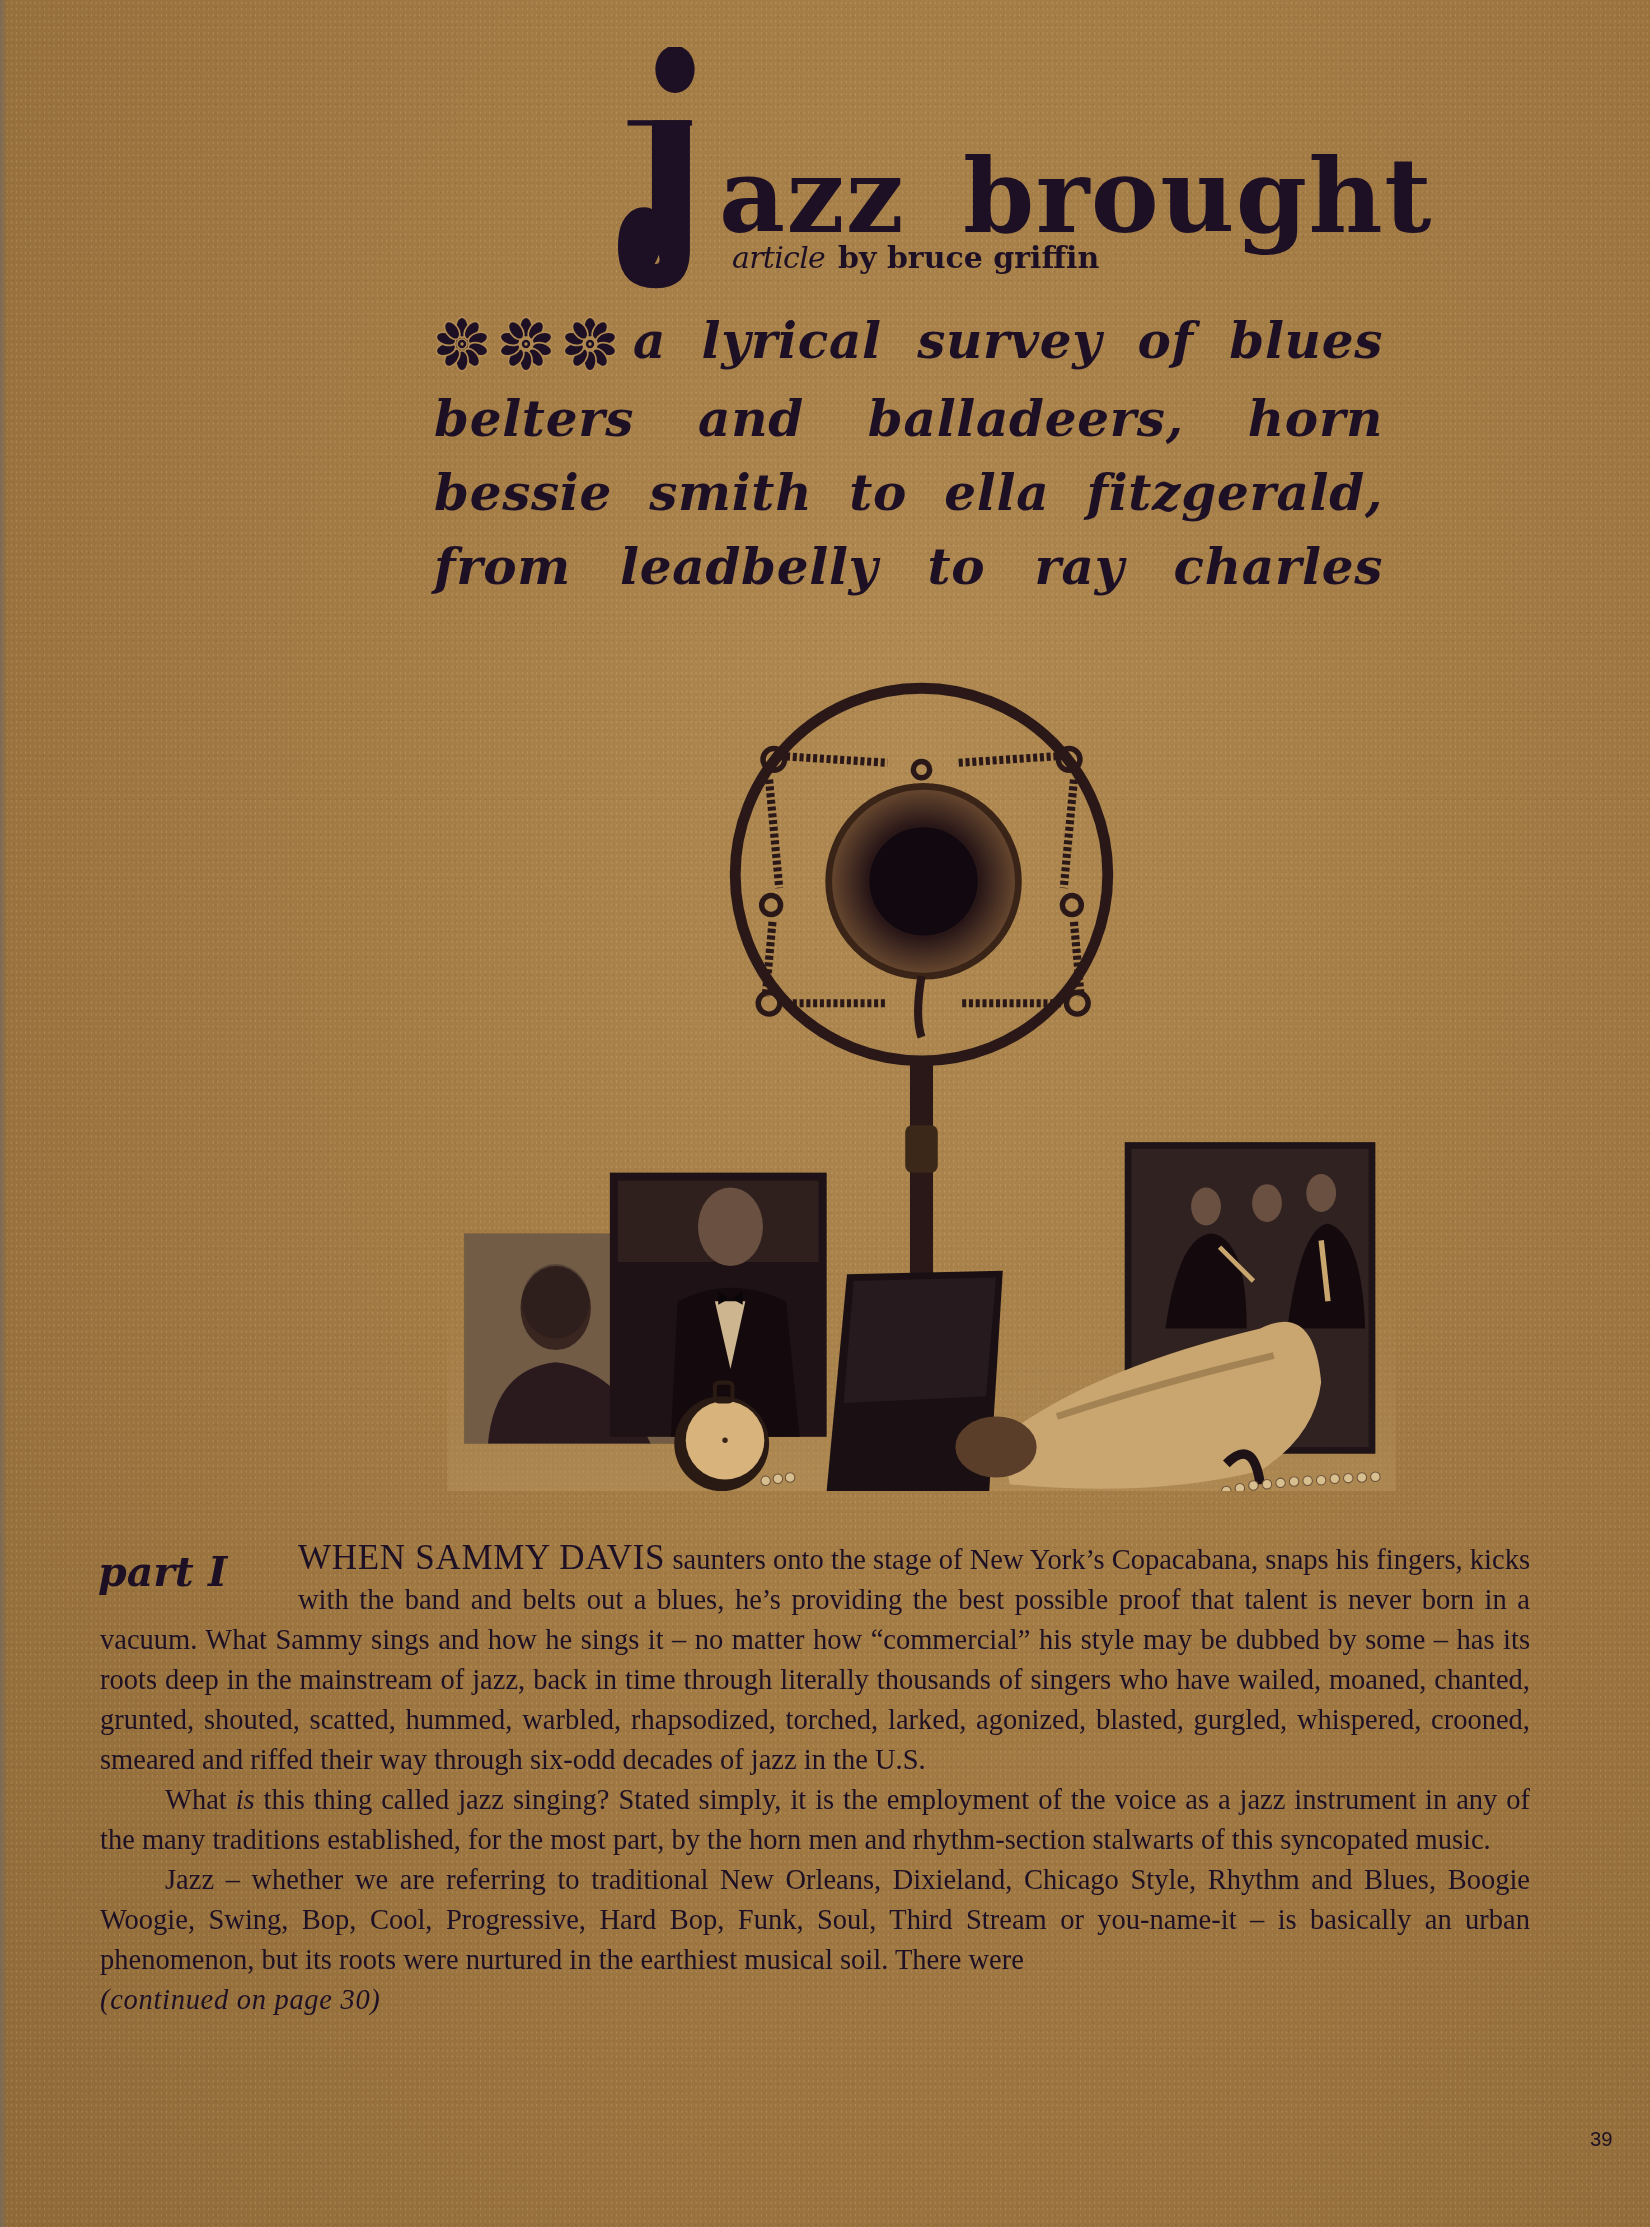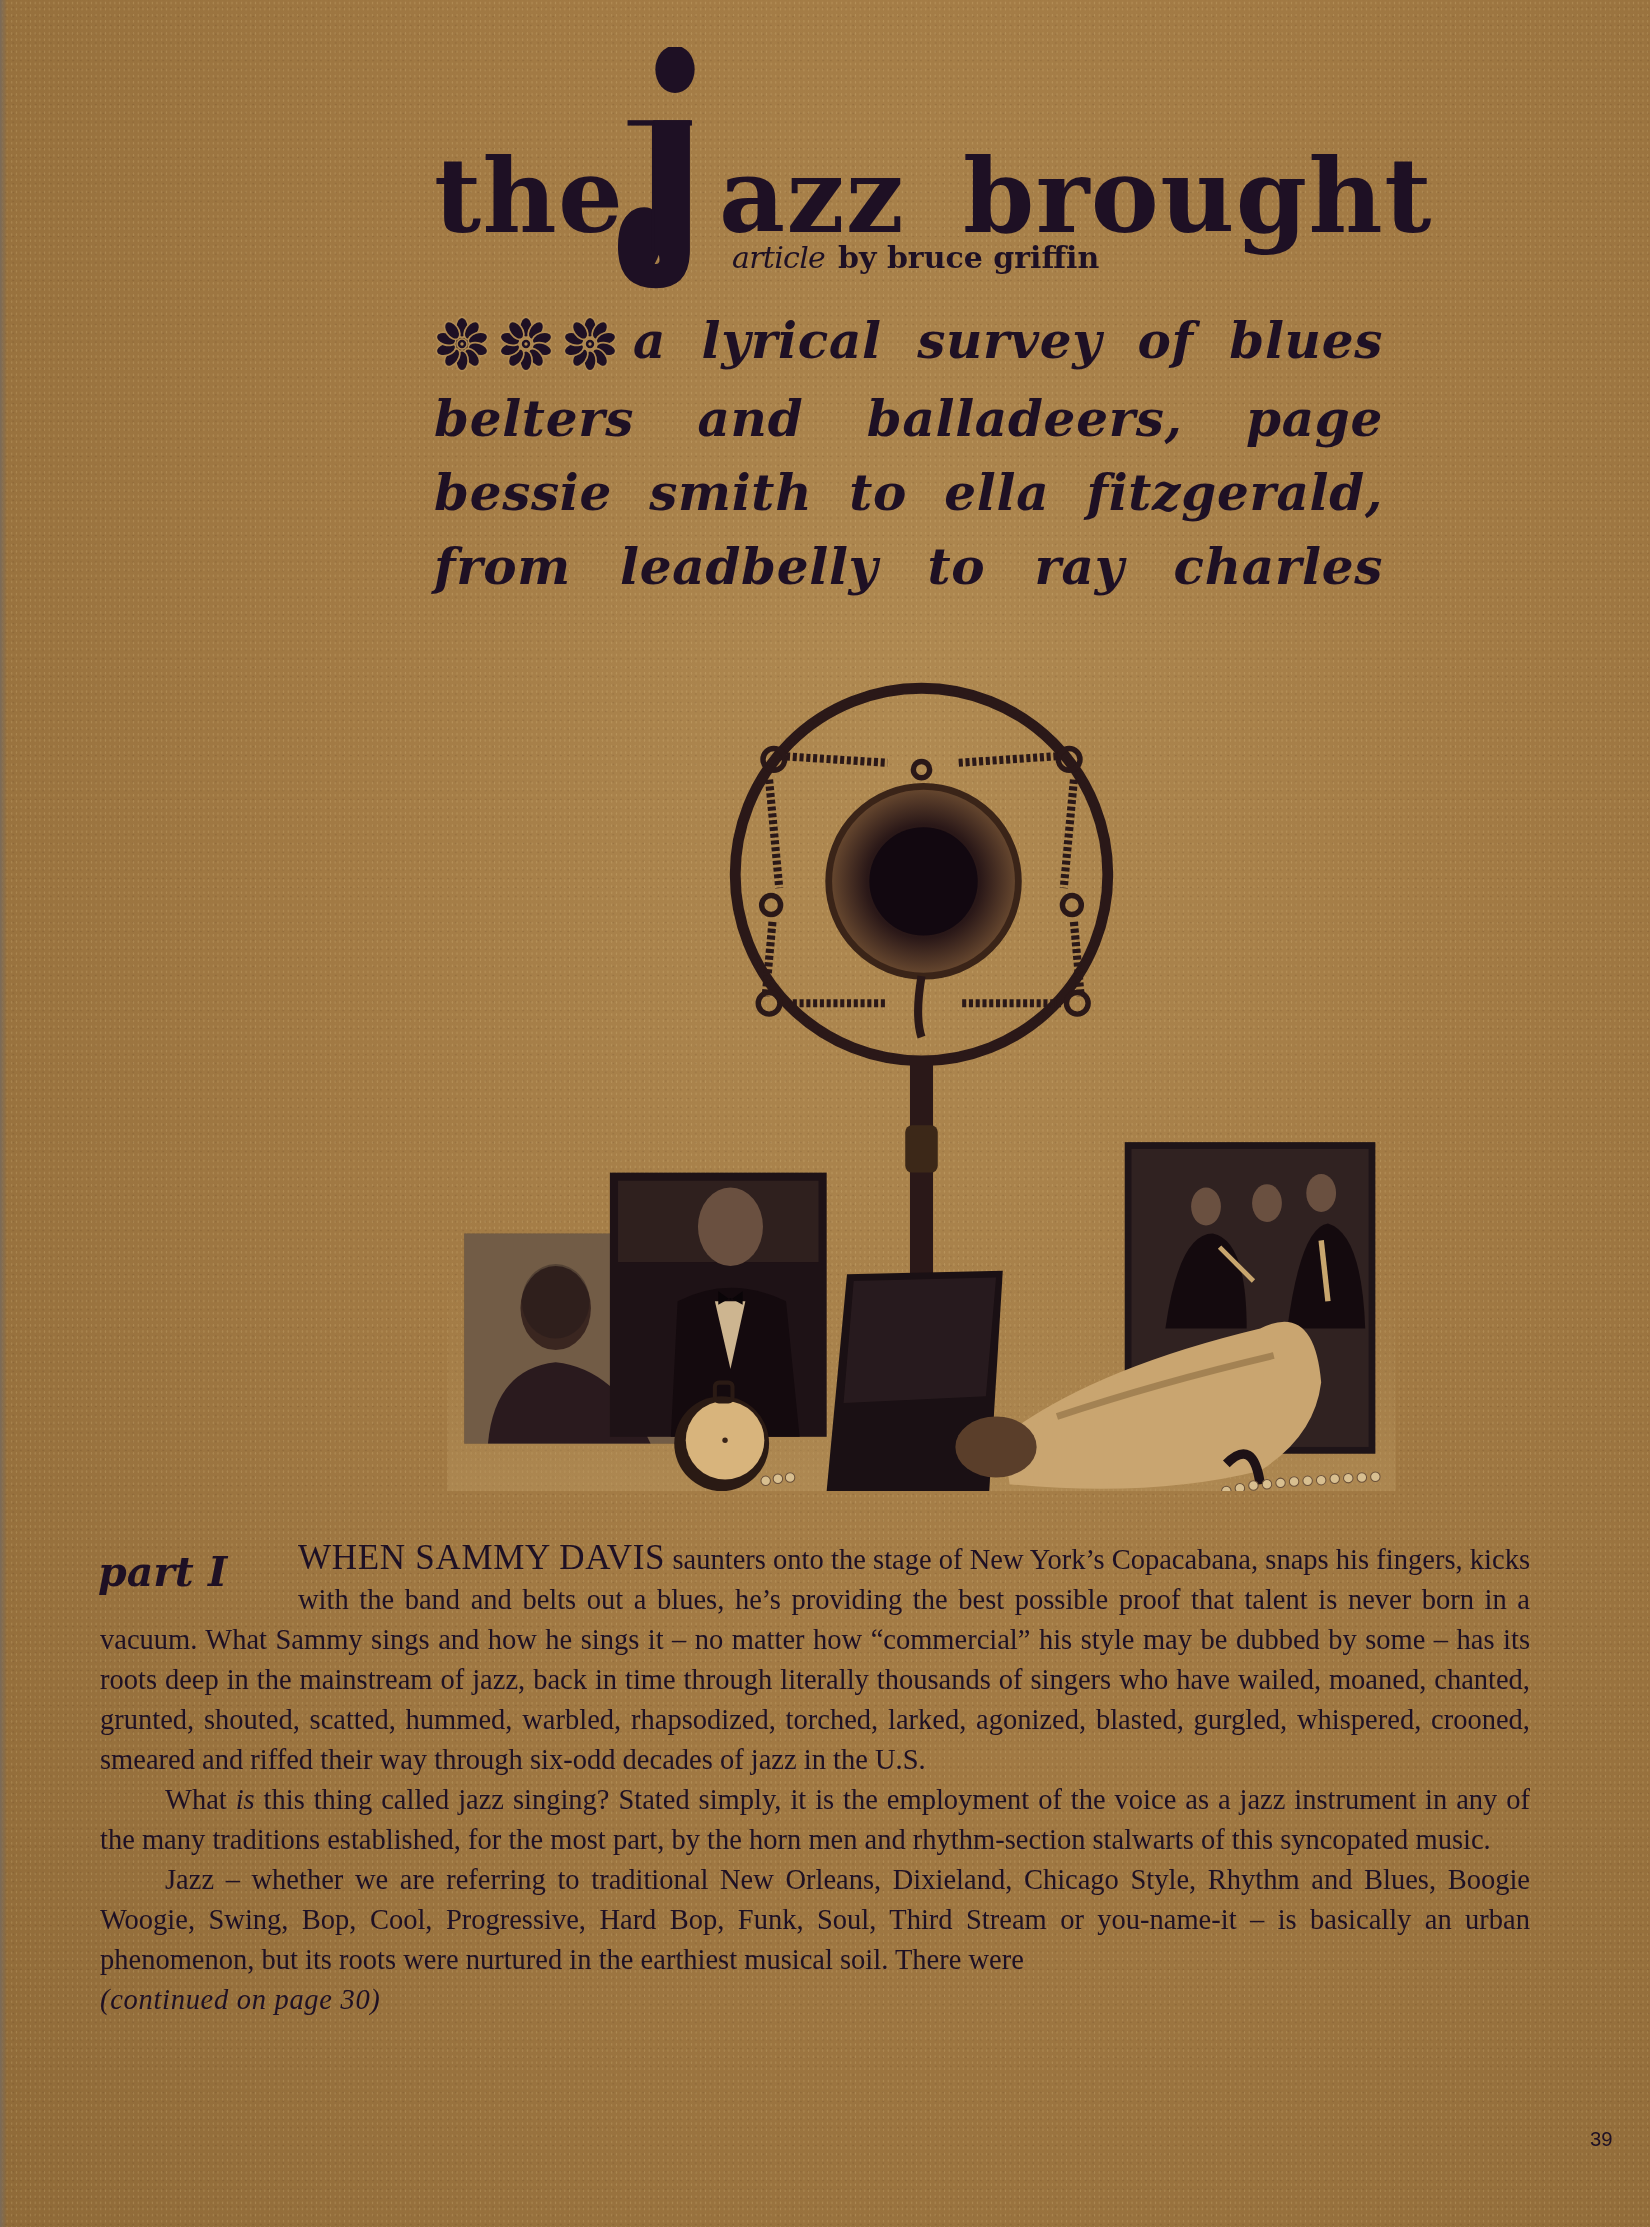--- a/index.html
+++ b/index.html
@@ -113,21 +113,20 @@
       font-family: "Liberation Sans", sans-serif; font-size: 20.3px; color: #1e1024;
     }
   </style>
 </head>
 <body>
 
 <div class="grain"></div>
 <div class="left-edge"></div>
 
 <div class="title-block">
-  <span class="title-the">the</span>
   <svg class="big-j" viewBox="0 0 180 360">
     <ellipse cx="90" cy="33" rx="29" ry="35" fill="#1e1024"></ellipse>
     <rect x="20" y="108" width="95" height="8" fill="#1e1024"></rect>
     <path d="M58 108 L112 108 L112 300 Q112 356 62 356 Q8 356 6 300 Q4 250 34 238 Q66 230 70 268 Q72 300 60 320 Q72 322 64 300 L58 300 Z" fill="#1e1024"></path>
     <path d="M58 112 L58 300" stroke="#1e1024" stroke-width="4"></path>
   </svg>
   <span class="title-azz">azz</span>
   <span class="title-singers">brought</span>
   <div class="byline">
     <span class="byline-italic">article</span>
@@ -182,21 +181,21 @@
           <ellipse cx="0" cy="-30" rx="11" ry="18" transform="rotate(216)"></ellipse>
           <ellipse cx="0" cy="-30" rx="11" ry="18" transform="rotate(252)"></ellipse>
           <ellipse cx="0" cy="-30" rx="11" ry="18" transform="rotate(288)"></ellipse>
           <ellipse cx="0" cy="-30" rx="11" ry="18" transform="rotate(324)"></ellipse>
         </g>
         <circle r="9" fill="#1e1024" stroke="#b08a52" stroke-width="3"></circle>
         <circle r="3" fill="#b08a52"></circle>
       </svg>
     </span><span>a lyrical survey of blues</span>
   </span>
-  <span class="subtitle-line">belters and balladeers, page</span>
+  <span class="subtitle-line">belters and balladeers, horn</span>
   <span class="subtitle-line">bessie smith to ella fitzgerald,</span>
   <span class="subtitle-line">from leadbelly to ray charles</span>
 </div>
 
 <div class="photo">
   <svg viewBox="0 0 1400 1240">
     <defs>
       <linearGradient id="floor" x1="0" y1="0" x2="0" y2="1">
         <stop offset="0" stop-color="#a88550" stop-opacity="0"></stop>
         <stop offset="1" stop-color="#b8955e" stop-opacity="0.5"></stop>

